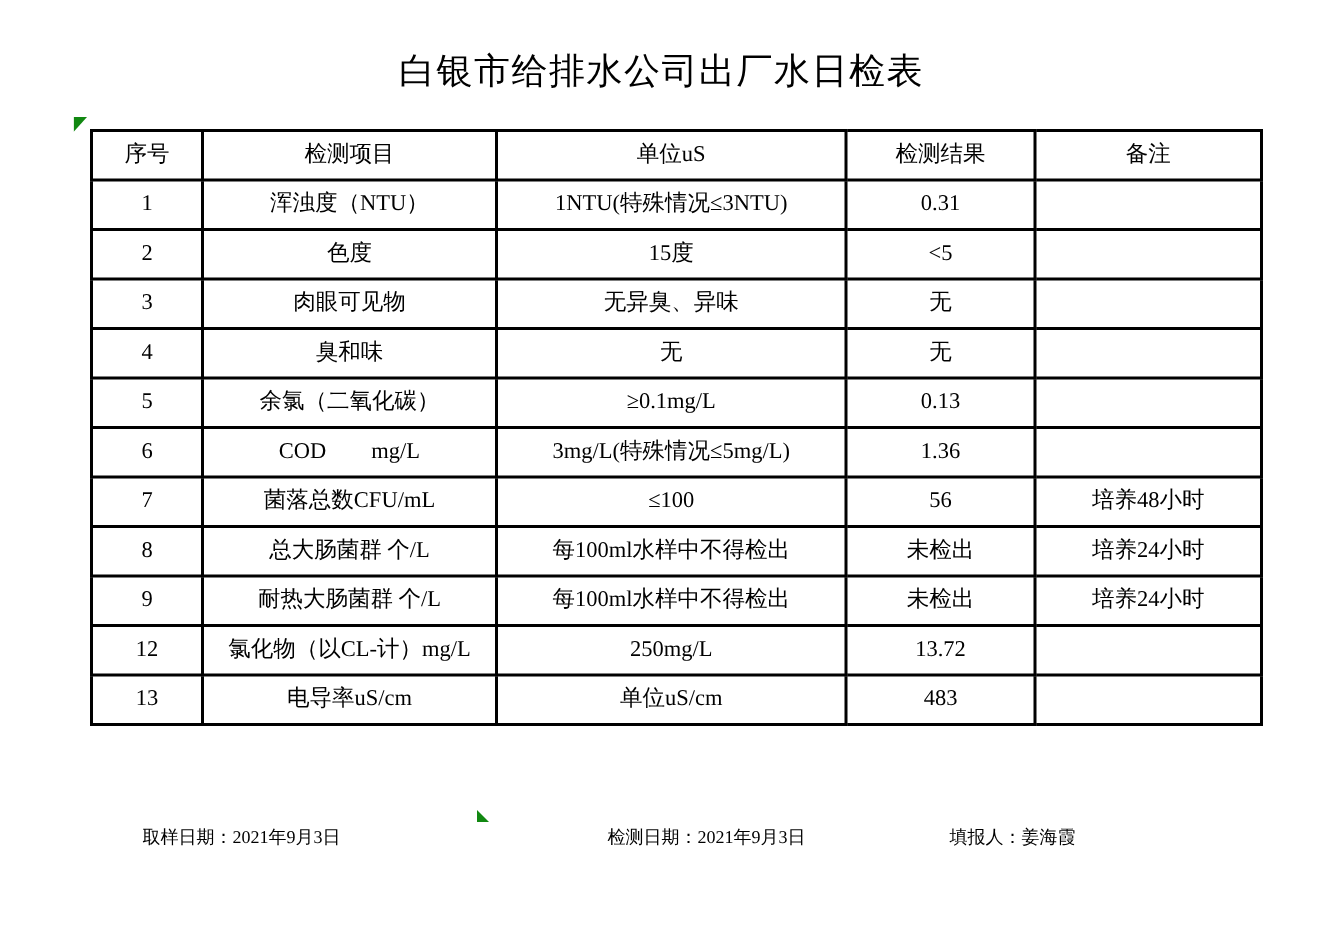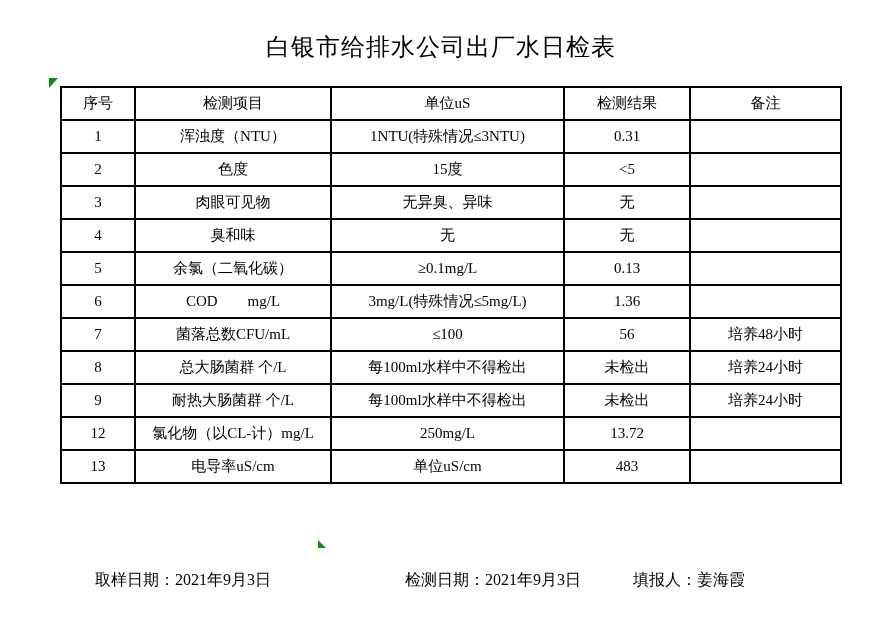--- a/index.html
+++ b/index.html
@@ -59,23 +59,22 @@
     width: 8px;
     height: 8px;
     clip-path: polygon(0 0, 100% 100%, 0 100%);
   }
   .footer {
     position: absolute;
     left: 0;
     top: 550px;
     width: 882px;
     height: 24px;
-    font-size: 16px;
+    font-size: 12px;
     white-space: nowrap;
-    margin-top: 20px;
   }
   .footer .f1 { position: absolute; left: 95px; }
   .footer .f2 { position: absolute; left: 405px; }
   .footer .f3 { position: absolute; left: 633px; }
 </style>
 </head>
 <body>
 
 <div class="page">
 

